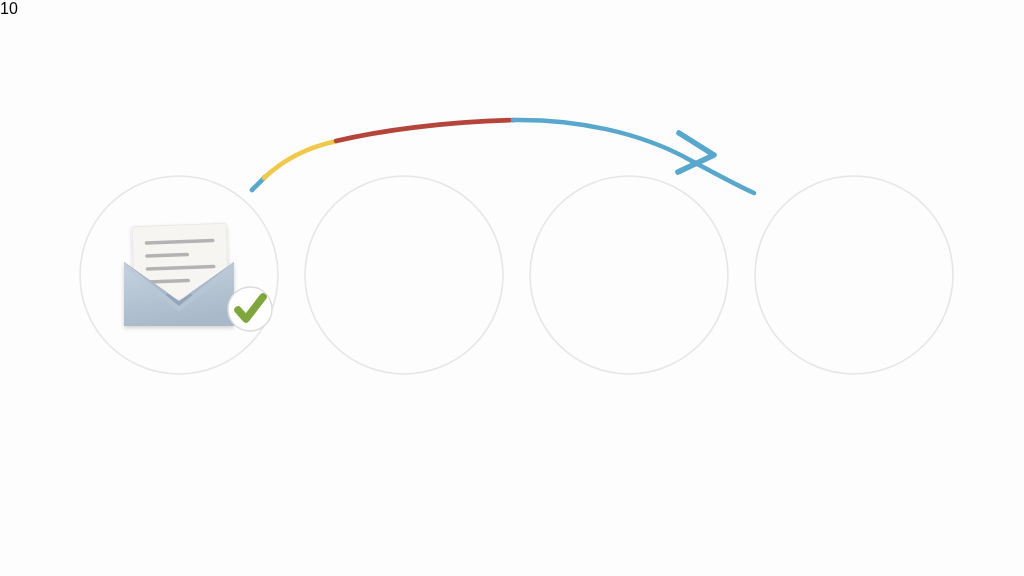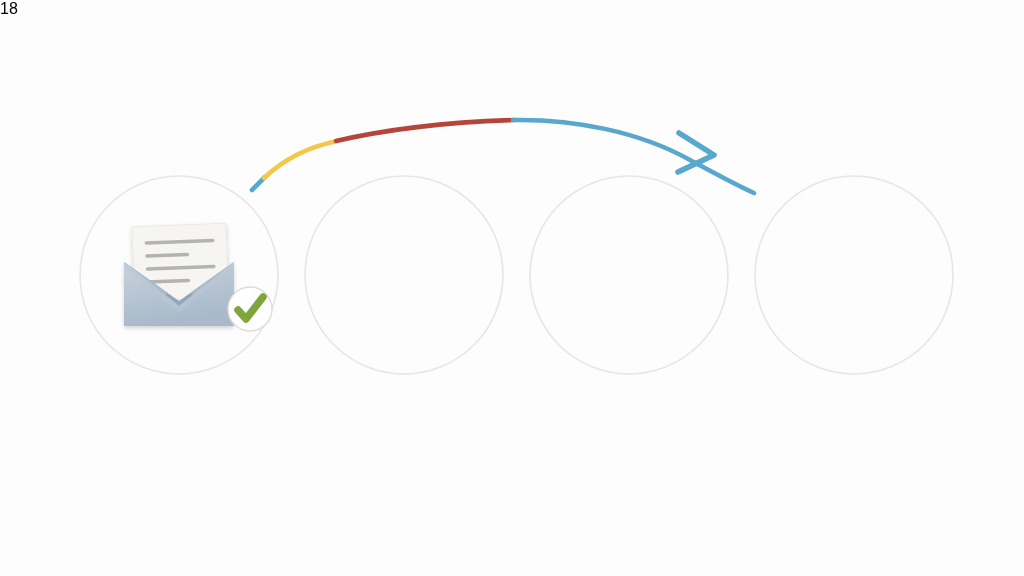--- a/index.html
+++ b/index.html
@@ -176,21 +176,21 @@
       <path d="M 803,312 L 818,312 L 818,335 L 812,329 L 806,335 Z" fill="#e7b468">
       <path d="M 884,312 L 899,312 L 899,335 L 893,329 L 887,335 Z" fill="#e7b468">
       
       <rect x="792" y="218" width="122" height="98" rx="9" fill="url(#signGrad)" stroke="#e2ae5c" stroke-width="1.2">
       
       <circle cx="803" cy="229" r="2.6" fill="#dba85a">
       <circle cx="903" cy="229" r="2.6" fill="#dba85a">
       <circle cx="803" cy="305" r="2.6" fill="#dba85a">
       <circle cx="903" cy="305" r="2.6" fill="#dba85a">
       
-      <text x="853" y="294" text-anchor="middle" font-family="Liberation Sans, sans-serif" font-size="78" font-weight="bold" fill="#141414">18</text>
+      <text x="853" y="294" text-anchor="middle" font-family="Liberation Sans, sans-serif" font-size="78" font-weight="bold" fill="#141414">10</text>
     </circle></circle></circle></circle></rect></path></path></g>
     
     <g>
       <circle cx="911" cy="312" r="22" fill="#ffffff" stroke="#dcdcdc" stroke-width="1.4">
       <path d="M 900,313 L 908,321 L 924,300" fill="none" stroke="#7fa63c" stroke-width="6.5" stroke-linecap="round" stroke-linejoin="round">
     </path></circle></g>
     
 
   
 </div>

